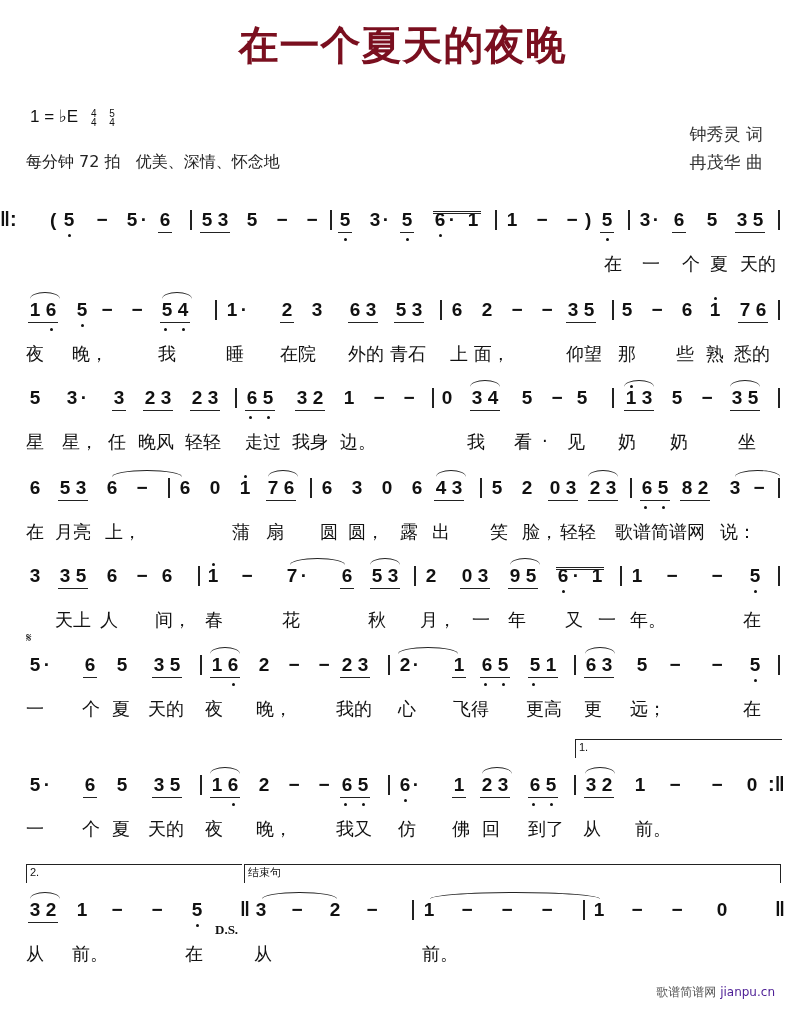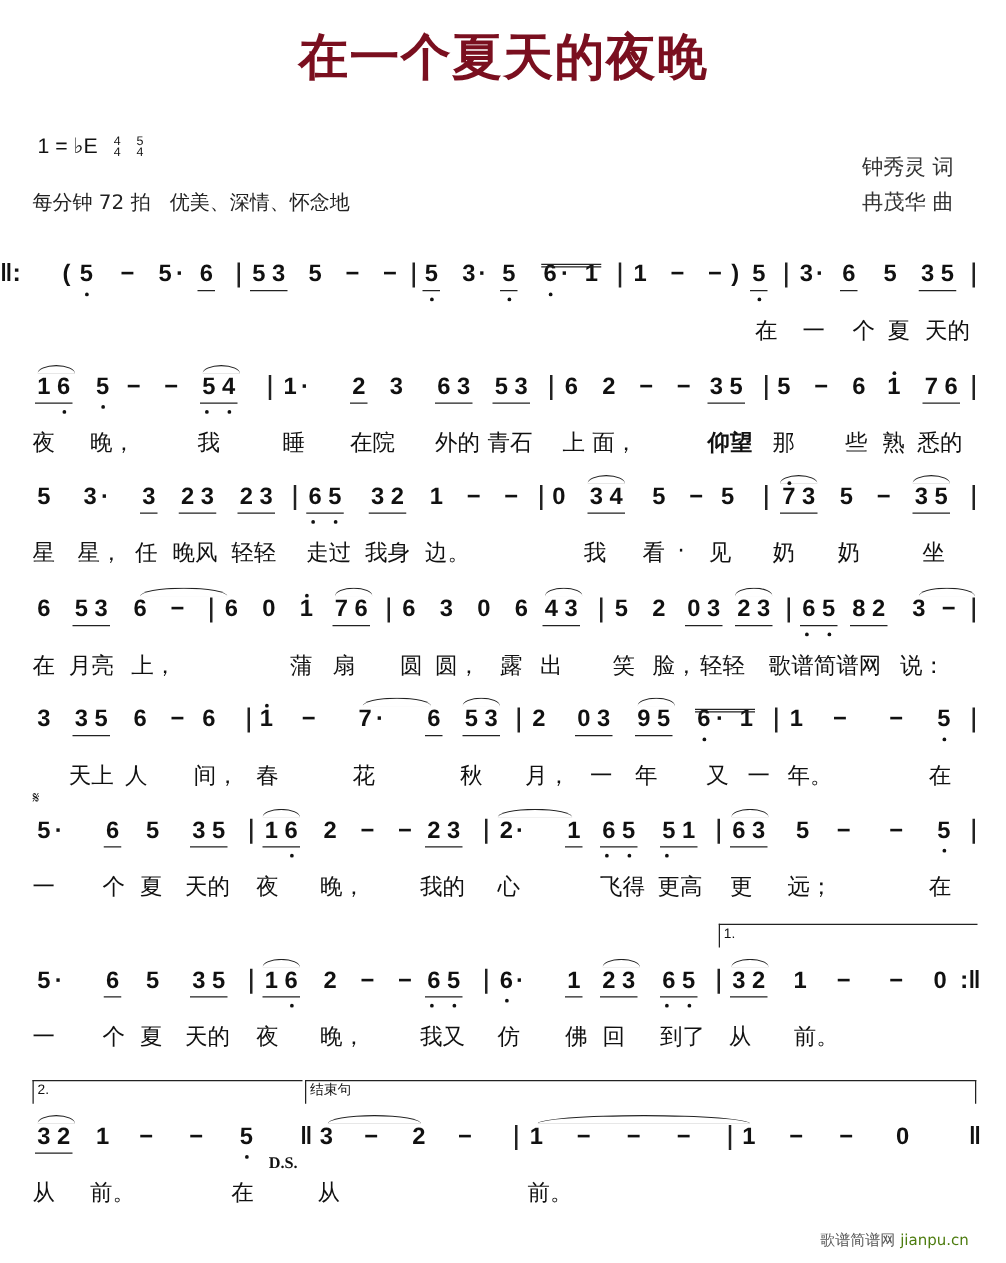--- a/index.html
+++ b/index.html
@@ -20,21 +20,21 @@
   .hi { position:absolute; width:3px; height:3px; background:#111; border-radius:50%; }
   .bar { position:absolute; width:1.5px; height:20px; background:#222; }
   .rep { position:absolute; font-size:20px; font-weight:bold; }
   .slur { position:absolute; border-top:1.6px solid #222; border-radius:50% 50% 0 0 / 100% 100% 0 0; height:6px; }
   .lyr { position:absolute; font-size:18px; font-family:"DejaVu Sans",sans-serif; white-space:nowrap; color:#111; }
   .volta { position:absolute; border-top:1.5px solid #222; border-left:1.5px solid #222; height:18px; font-size:11px; padding-left:3px; line-height:14px; }
   .volta.rb { border-right:1.5px solid #222; }
   .ds { position:absolute; font-family:"Liberation Serif",serif; font-weight:bold; font-size:13px; }
   .segno { position:absolute; font-size:13px; }
   .watermark { position:absolute; right:30px; top:984px; font-size:12px; color:#555; font-family:"DejaVu Sans",sans-serif; }
-  .watermark b { color:#4d7c0f; font-weight:normal;text-align:center; }
+  .watermark b { color:#4c1d95; font-weight:normal;text-align:center; }
 </style>
 </head>
 <body>
 
 <div class="title">在一个夏天的夜晚</div>
 
 <div class="key">
   <span>1 = ♭E</span>
   <span class="frac"><span>4</span><span>4</span></span>
   <span class="frac"><span>5</span><span>4</span></span>
@@ -125,21 +125,21 @@
     <div class="tok u1" style="left: 738px; top: 300px; width: 30px;">7 6</div>
     <div class="bar" style="left: 778px; top: 300px;"></div>
     <div class="lyr" style="left: 26px; top: 342px;">夜</div>
     <div class="lyr" style="left: 72px; top: 342px;">晚，</div>
     <div class="lyr" style="left: 158px; top: 342px;">我</div>
     <div class="lyr" style="left: 226px; top: 342px;">睡</div>
     <div class="lyr" style="left: 280px; top: 342px;">在院</div>
     <div class="lyr" style="left: 348px; top: 342px;">外的</div>
     <div class="lyr" style="left: 390px; top: 342px;">青石</div>
     <div class="lyr" style="left: 450px; top: 342px;">上 面，</div>
-    <div class="lyr" style="left: 566px; top: 342px; font-weight: bold;">仰望</div>
+    <div class="lyr" style="left: 566px; top: 342px;">仰望</div>
     <div class="lyr" style="left: 618px; top: 342px;">那</div>
     <div class="lyr" style="left: 676px; top: 342px;">些</div>
     <div class="lyr" style="left: 706px; top: 342px;">熟</div>
     <div class="lyr" style="left: 734px; top: 342px;">悉的</div>
     <div class="tok" style="left: 28px; top: 388px; width: 14px;">5</div>
     <div class="tok" style="left: 65px; top: 388px; width: 14px;">3</div>
     <div class="tok" style="left: 80px; top: 388px; width: 8px;">·</div>
     <div class="tok u1" style="left: 112px; top: 388px; width: 14px;">3</div>
     <div class="tok u1" style="left: 143px; top: 388px; width: 30px;">2 3</div>
     <div class="tok u1" style="left: 190px; top: 388px; width: 30px;">2 3</div>
@@ -153,21 +153,21 @@
     <div class="tok" style="left: 402px; top: 388px; width: 14px;">−</div>
     <div class="bar" style="left: 432px; top: 388px;"></div>
     <div class="tok" style="left: 440px; top: 388px; width: 14px;">0</div>
     <div class="slur" style="left: 470px; top: 380px; width: 30px;"></div>
     <div class="tok u1" style="left: 470px; top: 388px; width: 30px;">3 4</div>
     <div class="tok" style="left: 520px; top: 388px; width: 14px;">5</div>
     <div class="tok" style="left: 550px; top: 388px; width: 14px;">−</div>
     <div class="tok" style="left: 575px; top: 388px; width: 14px;">5</div>
     <div class="bar" style="left: 612px; top: 388px;"></div>
     <div class="slur" style="left: 624px; top: 380px; width: 30px;"></div>
-    <div class="tok u1" style="left: 624px; top: 388px; width: 30px;">7 3</div>
+    <div class="tok u1" style="left: 624px; top: 388px; width: 30px;">1 3</div>
     <div class="hi" style="left: 630px; top: 385px;"></div>
     <div class="tok" style="left: 670px; top: 388px; width: 14px;">5</div>
     <div class="tok" style="left: 700px; top: 388px; width: 14px;">−</div>
     <div class="slur" style="left: 730px; top: 380px; width: 30px;"></div>
     <div class="tok u1" style="left: 730px; top: 388px; width: 30px;">3 5</div>
     <div class="bar" style="left: 778px; top: 388px;"></div>
     <div class="lyr" style="left: 26px; top: 430px;">星</div>
     <div class="lyr" style="left: 62px; top: 430px;">星，</div>
     <div class="lyr" style="left: 108px; top: 430px;">任</div>
     <div class="lyr" style="left: 138px; top: 430px;">晚风</div>
@@ -309,21 +309,21 @@
     <div class="lo" style="left: 754px; top: 679px;"></div>
     <div class="bar" style="left: 778px; top: 655px;"></div>
     <div class="lyr" style="left: 26px; top: 697px;">一</div>
     <div class="lyr" style="left: 82px; top: 697px;">个</div>
     <div class="lyr" style="left: 112px; top: 697px;">夏</div>
     <div class="lyr" style="left: 148px; top: 697px;">天的</div>
     <div class="lyr" style="left: 205px; top: 697px;">夜</div>
     <div class="lyr" style="left: 256px; top: 697px;">晚，</div>
     <div class="lyr" style="left: 336px; top: 697px;">我的</div>
     <div class="lyr" style="left: 398px; top: 697px;">心</div>
-    <div class="lyr" style="left: 480px; top: 697px;">飞得</div>
+    <div class="lyr" style="left: 453px; top: 697px;">飞得</div>
     <div class="lyr" style="left: 526px; top: 697px;">更高</div>
     <div class="lyr" style="left: 584px; top: 697px;">更</div>
     <div class="lyr" style="left: 630px; top: 697px;">远；</div>
     <div class="lyr" style="left: 743px; top: 697px;">在</div>
     <div class="volta" style="left: 575px; top: 739px; width: 203px;">1.</div>
     <div class="tok" style="left: 28px; top: 775px; width: 14px;">5</div>
     <div class="tok" style="left: 43px; top: 775px; width: 8px;">·</div>
     <div class="tok u1" style="left: 83px; top: 775px; width: 14px;">6</div>
     <div class="tok" style="left: 115px; top: 775px; width: 14px;">5</div>
     <div class="tok u1" style="left: 152px; top: 775px; width: 30px;">3 5</div>

